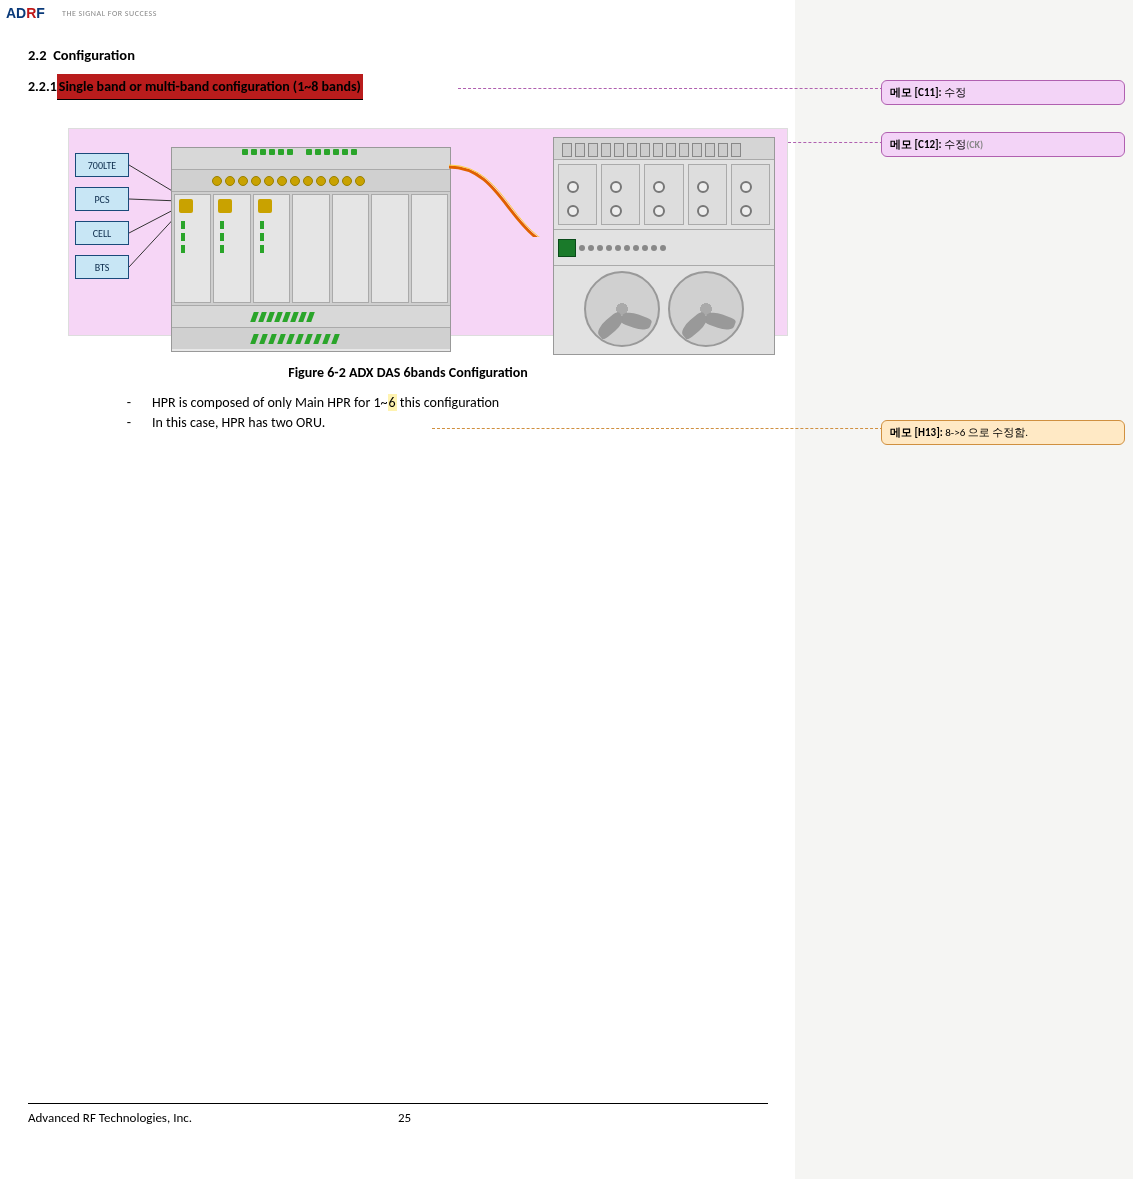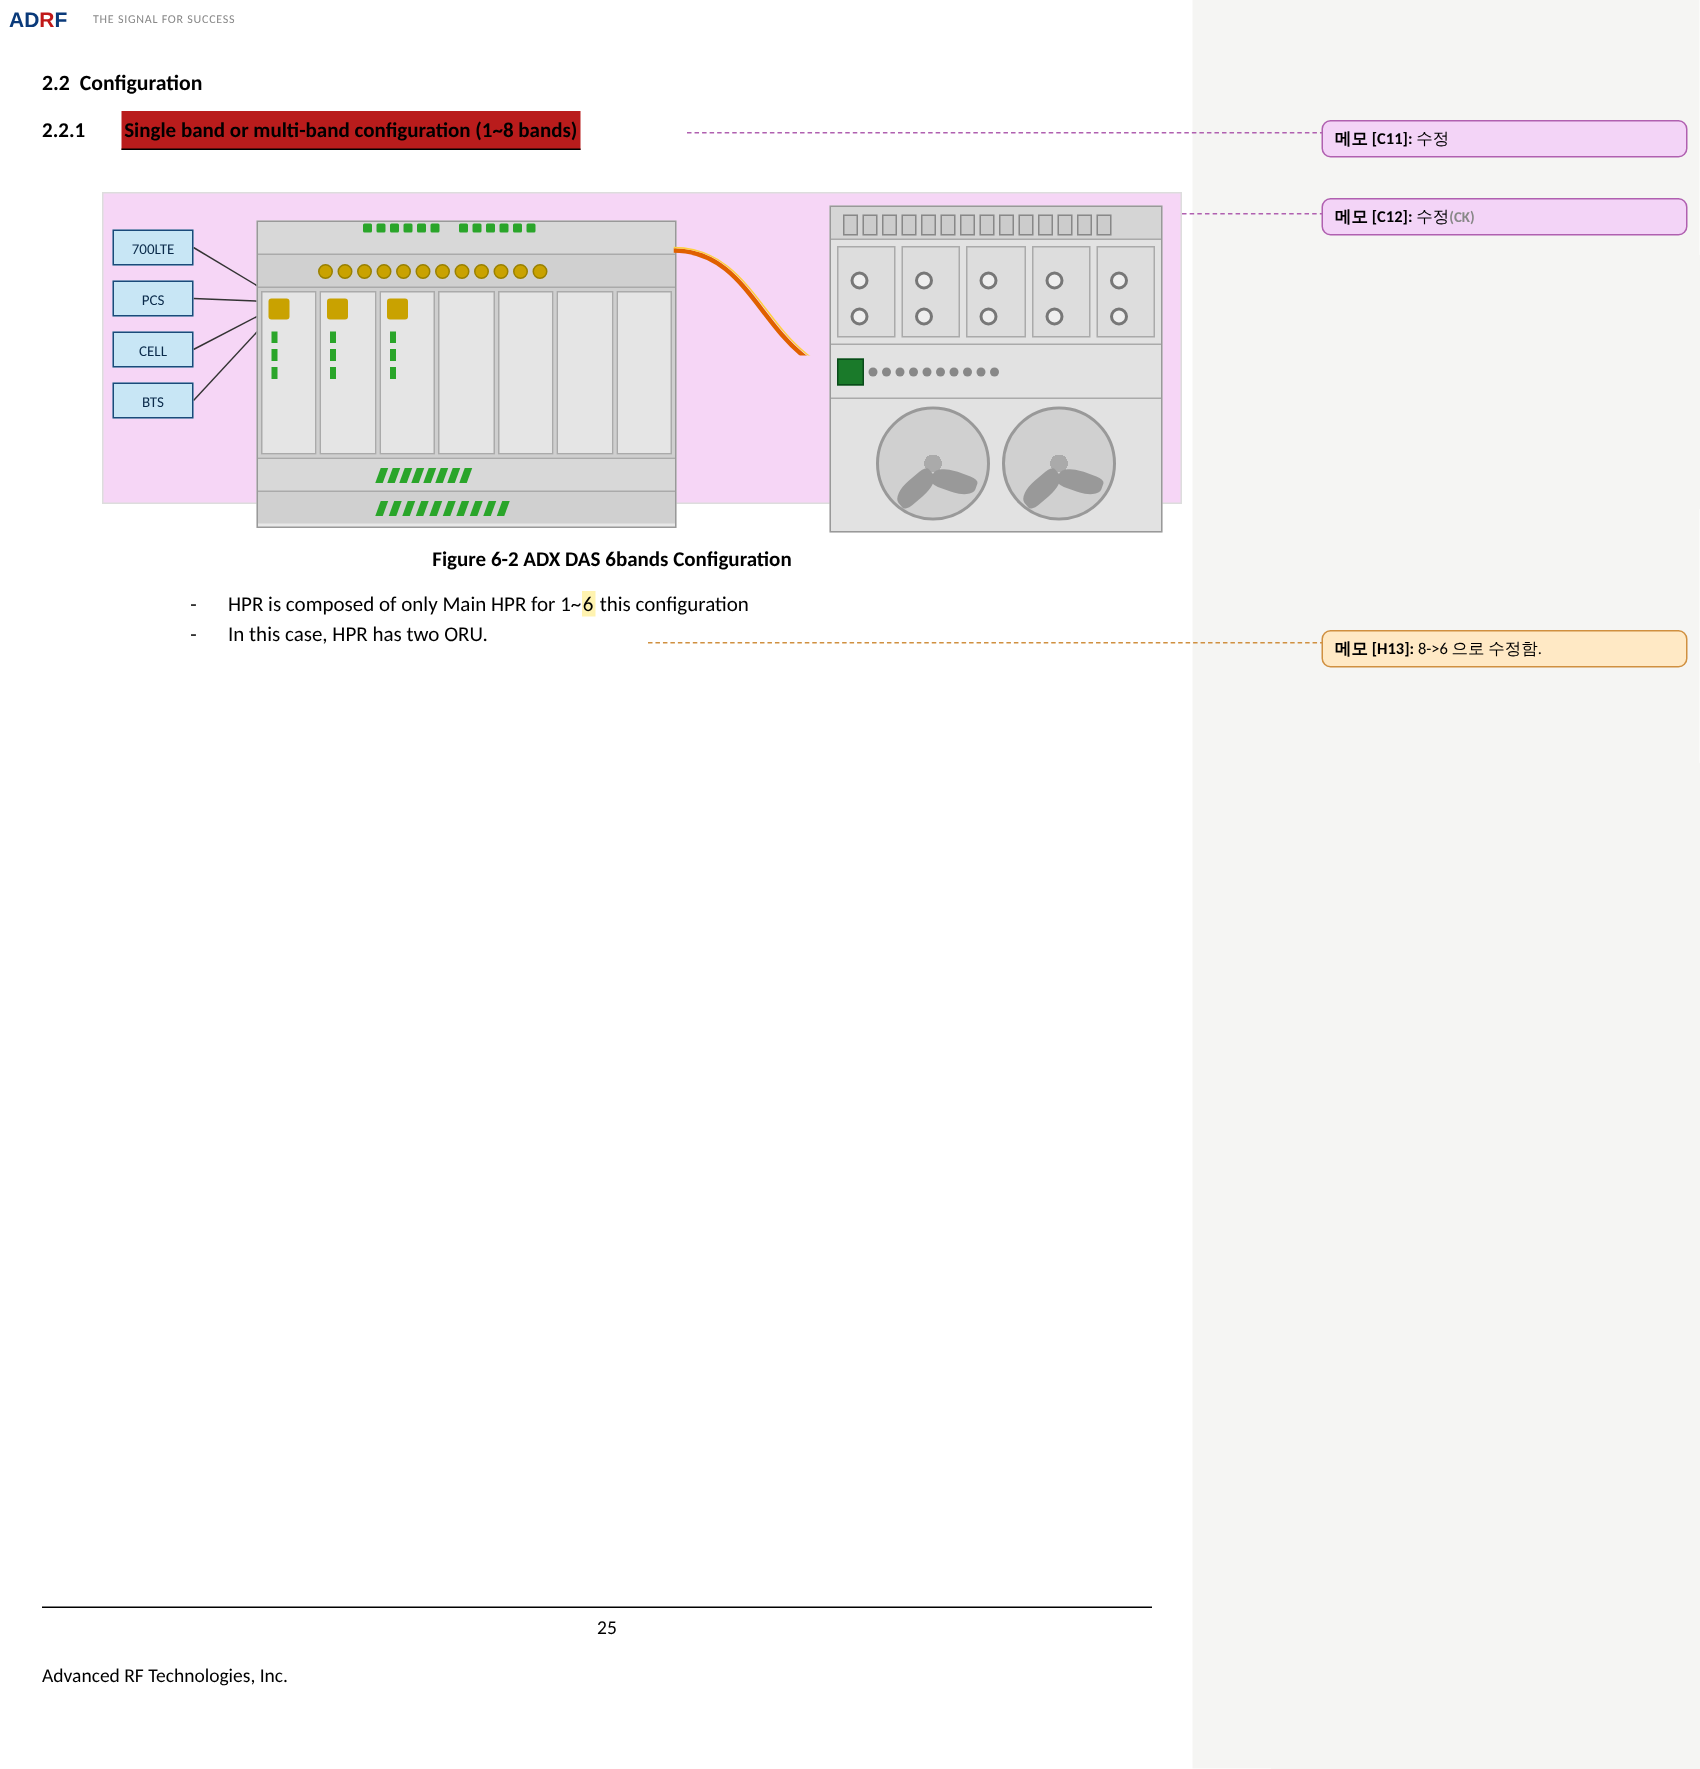--- a/index.html
+++ b/index.html
@@ -57,21 +57,20 @@
     }
     .h-section {
       font-size: 14.5px;
       font-weight: bold;
       color: #000;
       margin-bottom: 10px;
     }
     .sub-row {
       display: flex;
       align-items: baseline;
-      gap: 24px;
       margin-top: 8px;
     }
     .sub-num {
       font-size: 14px;
       font-weight: bold;
     }
     .sub-title {
       font-size: 14px;
       font-weight: bold;
       background: #b91c1c;
@@ -307,21 +306,21 @@
     .footer {
       position: absolute;
       bottom: 54px;
       left: 28px;
       width: 740px;
       border-top: 1px solid #000;
       padding-top: 6px;
       display: flex;
       font-size: 13px;
     }
-    .footer .company { width: 50%; margin-top: 32px; }
+    .footer .company { width: 50%; }
     .footer .pagenum { }
   </style>
 </head>
 <body>
 
 <div class="page-area">
   <div class="header">
     <div class="logo">
       <svg width="50" height="20" viewBox="0 0 50 20">
         <text x="0" y="15" font-family="Arial" font-weight="bold" font-size="14">

